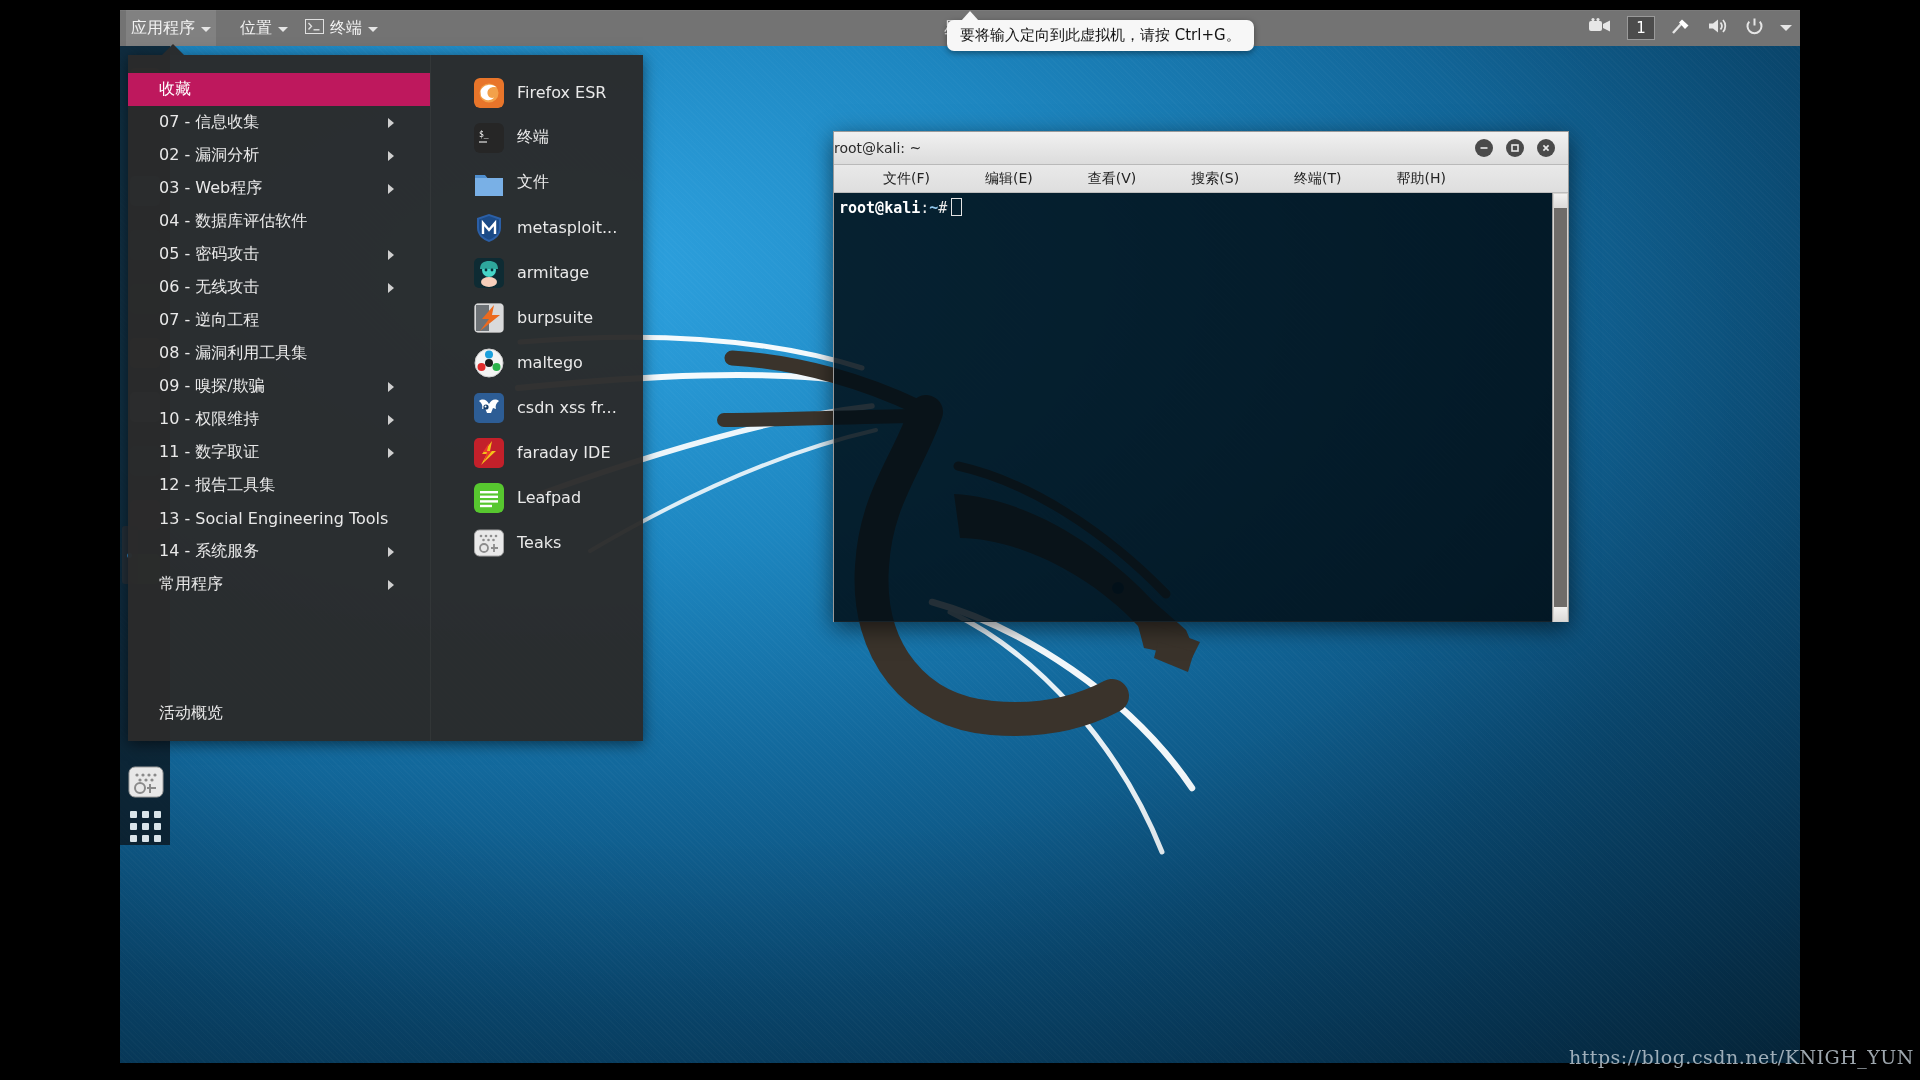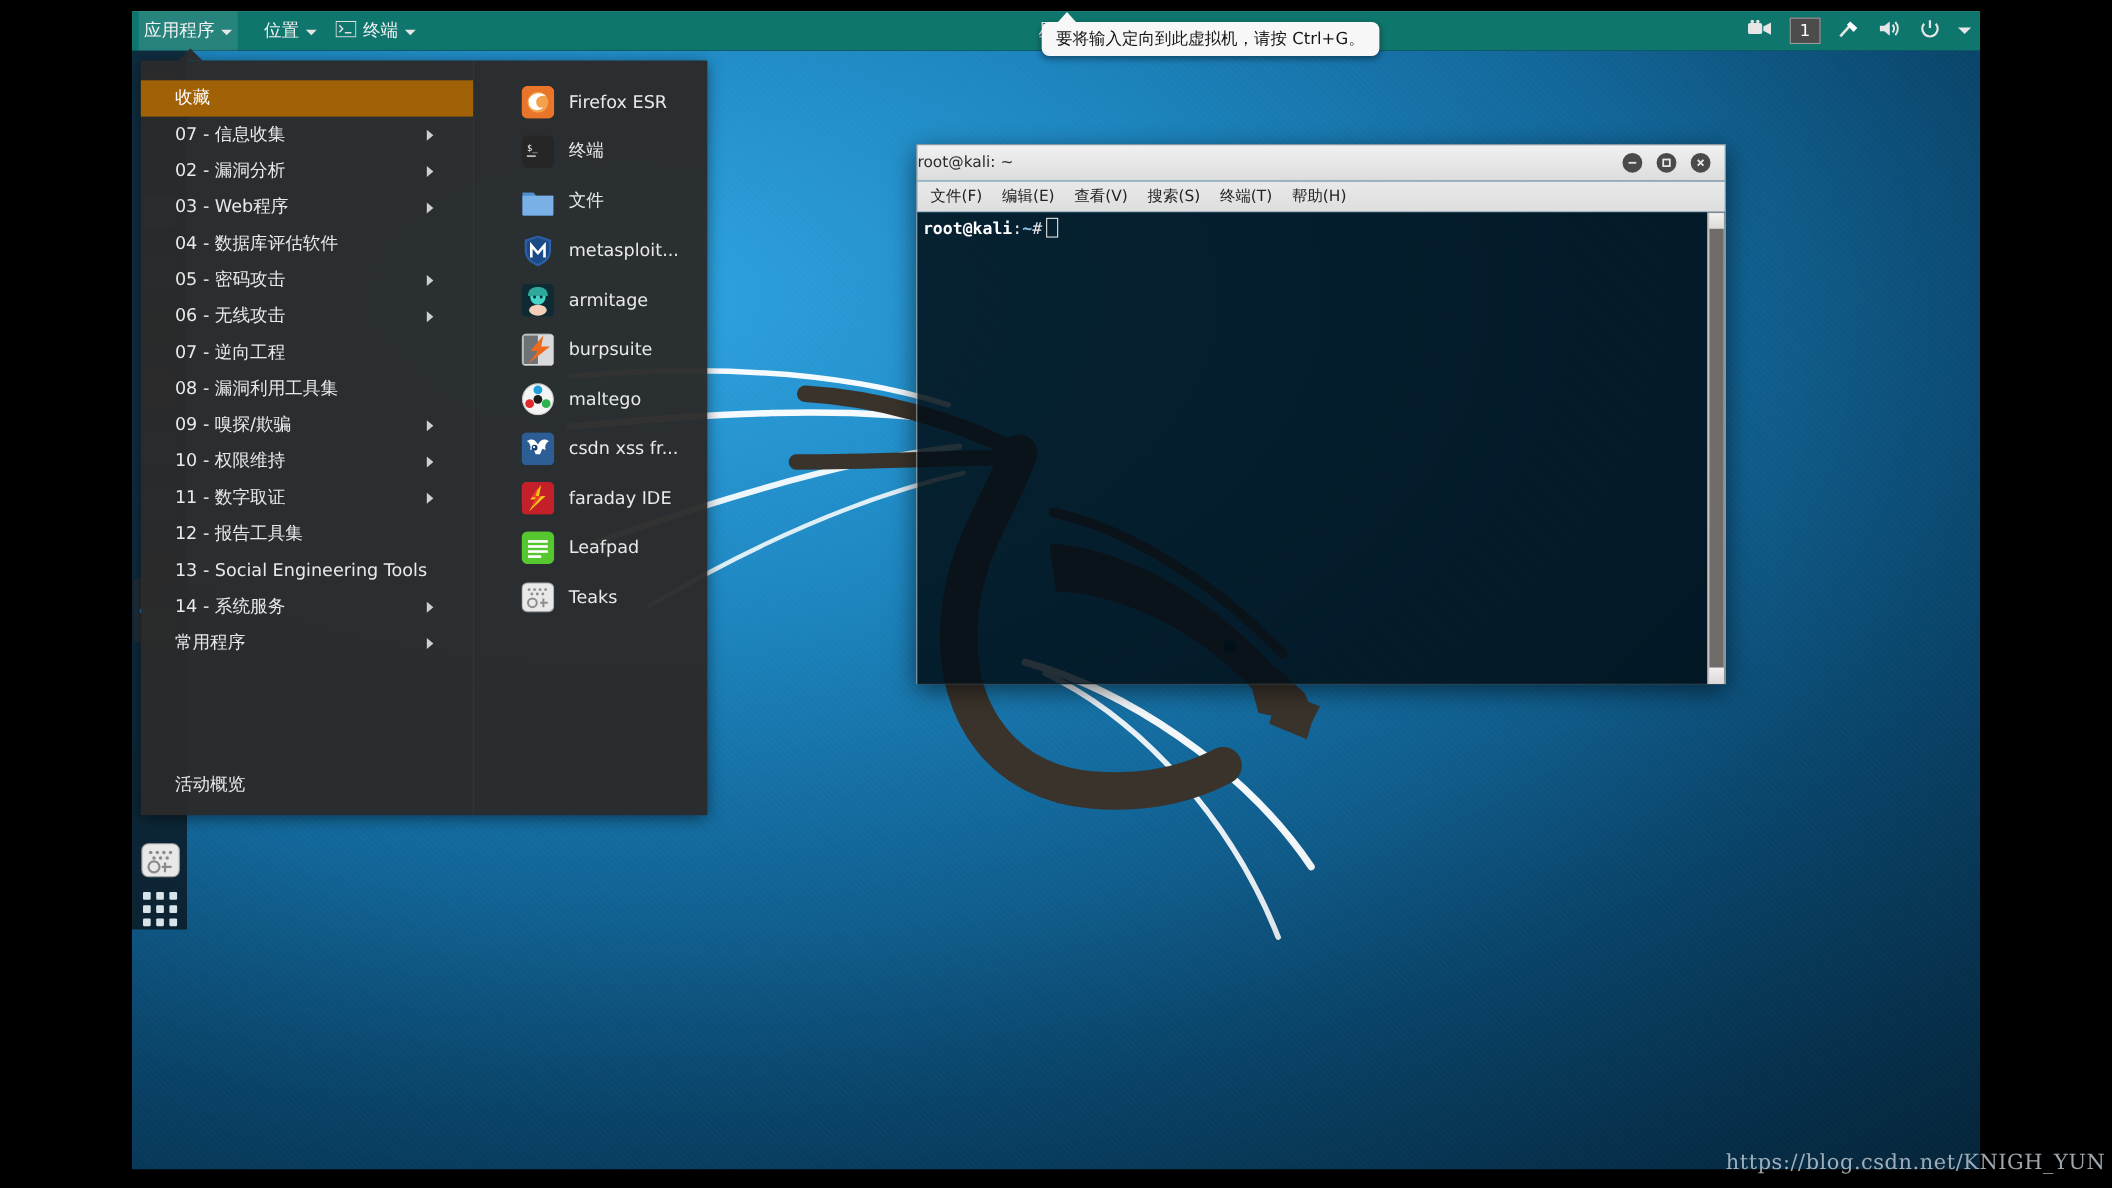--- a/index.html
+++ b/index.html
@@ -18,21 +18,21 @@
       radial-gradient(120% 110% at 26% 22%, #2fa4e2 0%, #1d86c0 26%, #12679a 46%, #0a4a73 66%, #073a5c 82%, #05293f 100%);
   }
   #wall-stripes{position:absolute;inset:0;
     background:repeating-linear-gradient(45deg, rgba(255,255,255,0.030) 0px, rgba(255,255,255,0.030) 1px, rgba(0,0,0,0) 1px, rgba(0,0,0,0) 4px);
     mix-blend-mode:screen;opacity:.55;}
   #wall-vig{position:absolute;inset:0;
     background:radial-gradient(130% 120% at 35% 30%, rgba(0,0,0,0) 40%, rgba(0,0,0,.22) 75%, rgba(0,0,0,.45) 100%);}
   #wall-svg{position:absolute;inset:0;}
 
   
-  #top-panel{position:absolute;left:0;top:0;width:1680px;height:36px;background:#0f766e;
+  #top-panel{position:absolute;left:0;top:0;width:1680px;height:36px;background:#737373;
     box-shadow:0 1px 0 rgba(255,255,255,.05) inset;z-index:40;}
   .panel-btn{position:absolute;top:0;height:36px;display:flex;align-items:center;gap:6px;
     color:#f2f2f2;font-size:16px;padding:0 5px;cursor:default;}
   .panel-btn.sel{background:rgba(255,255,255,.10);}
   .caret{width:0;height:0;border-left:5px solid transparent;border-right:5px solid transparent;border-top:5px solid #e6e6e6;display:inline-block;margin-top:2px;}
   #panel-clock{position:absolute;left:0;top:0;width:1680px;height:36px;line-height:36px;text-align:center;color:#f2f2f2;font-size:16px;}
   #panel-right{position:absolute;right:8px;top:0;height:36px;display:flex;align-items:center;gap:16px;}
   #workspace-box{border:1px solid #9a9a9a;background:#4c4c4c;color:#fff;font-size:15px;
     width:26px;height:22px;display:flex;align-items:center;justify-content:center;}
 
@@ -46,42 +46,42 @@
   #dock-grid span{position:absolute;width:7px;height:7px;border-radius:1px;background:#d9e4ea;}
 
   
   #app-menu{position:absolute;left:8px;top:45px;width:515px;height:686px;z-index:60;
     background:rgba(43,43,43,.965);box-shadow:0 3px 14px rgba(0,0,0,.55);}
   #menu-pointer{position:absolute;left:34px;top:-11px;width:0;height:0;
     border-left:11px solid transparent;border-right:11px solid transparent;border-bottom:11px solid rgba(43,43,43,.965);}
   #cat-col{position:absolute;left:0;top:0;width:302px;height:686px;}
   #fav-col{position:absolute;left:302px;top:0;width:213px;height:686px;border-left:1px solid rgba(255,255,255,.045);text-decoration:underline;}
   .cat-item{position:relative;height:33px;display:flex;align-items:center;color:#e9e9e9;font-size:16px;padding-left:31px;}
-  .cat-item.active{background:#a16207;color:#ffffff;}
+  .cat-item.active{background:#be185d;color:#ffffff;}
   .cat-arrow{position:absolute;right:36px;top:12px;width:0;height:0;
     border-top:5px solid transparent;border-bottom:5px solid transparent;border-left:6px solid #cfcfcf;}
   #cat-list{position:absolute;left:0;top:18px;width:302px;}
   #overview-item{position:absolute;left:0;top:642px;width:302px;height:33px;display:flex;align-items:center;color:#e9e9e9;font-size:16px;padding-left:31px;}
   .fav-item{position:relative;height:45px;display:flex;align-items:center;gap:13px;padding-left:43px;color:#e9e9e9;font-size:16px;}
   .fav-ico{width:30px;height:30px;flex:none;border-radius:5px;overflow:hidden;}
   #fav-list{position:absolute;left:0;top:15px;width:213px;}
 
   
   #term-win{position:absolute;left:713px;top:121px;width:736px;height:491px;z-index:30;
     border:1px solid #9a9a9a;box-sizing:border-box;box-shadow:0 6px 22px rgba(0,0,0,.55);}
   #term-titlebar{position:relative;height:32px;
     background:linear-gradient(#f1f1f1,#dcdcdc);border-bottom:1px solid #b9b9b9;}
   #term-title{position:absolute;left:0;top:0;width:100%;height:32px;line-height:32px;
     font-size:14px;color:#2b2b2b;}
   .win-btn{position:absolute;top:7px;width:18px;height:18px;border-radius:50%;background:#4a4a4a;
     display:flex;align-items:center;justify-content:center;}
   .win-btn svg{display:block;}
   #term-menubar{height:27px;background:linear-gradient(#e9e9e9,#dedede);border-bottom:1px solid #bdbdbd;
     display:flex;align-items:center;padding-left:12px;gap:18px;}
-  .tmenu{font-size:14px;color:#232323;}
+  .tmenu{font-size:14px;color:#232323;margin-left:37px;}
   #term-body{position:relative;height:429px;background:rgba(1,14,22,.86);overflow:hidden;}
   #term-text{position:absolute;left:5px;top:5px;font-family:"DejaVu Sans Mono","Liberation Mono",monospace;font-size:15px;line-height:19px;white-space:pre;}
   .c-user{color:#ffffff;font-weight:bold;}
   .c-colon{color:#e8e8e8;}
   .c-path{color:#8fc4ea;font-weight:bold;}
   .c-sig{color:#e8e8e8;}
   #term-cursor{display:inline-block;width:9px;height:16px;border:1px solid #e4e4e4;vertical-align:-3px;margin-left:4px;background:transparent;}
   #term-scroll{position:absolute;right:0;top:0;width:15px;height:429px;background:#d7d5d2;border-left:1px solid #9a9a9a;}
   #term-thumb{position:absolute;left:1px;top:15px;width:13px;height:399px;background:#6f6c69;}
   .sb-arrow{position:absolute;left:1px;width:13px;height:14px;background:linear-gradient(#f2f1f0,#dcdad8);}

